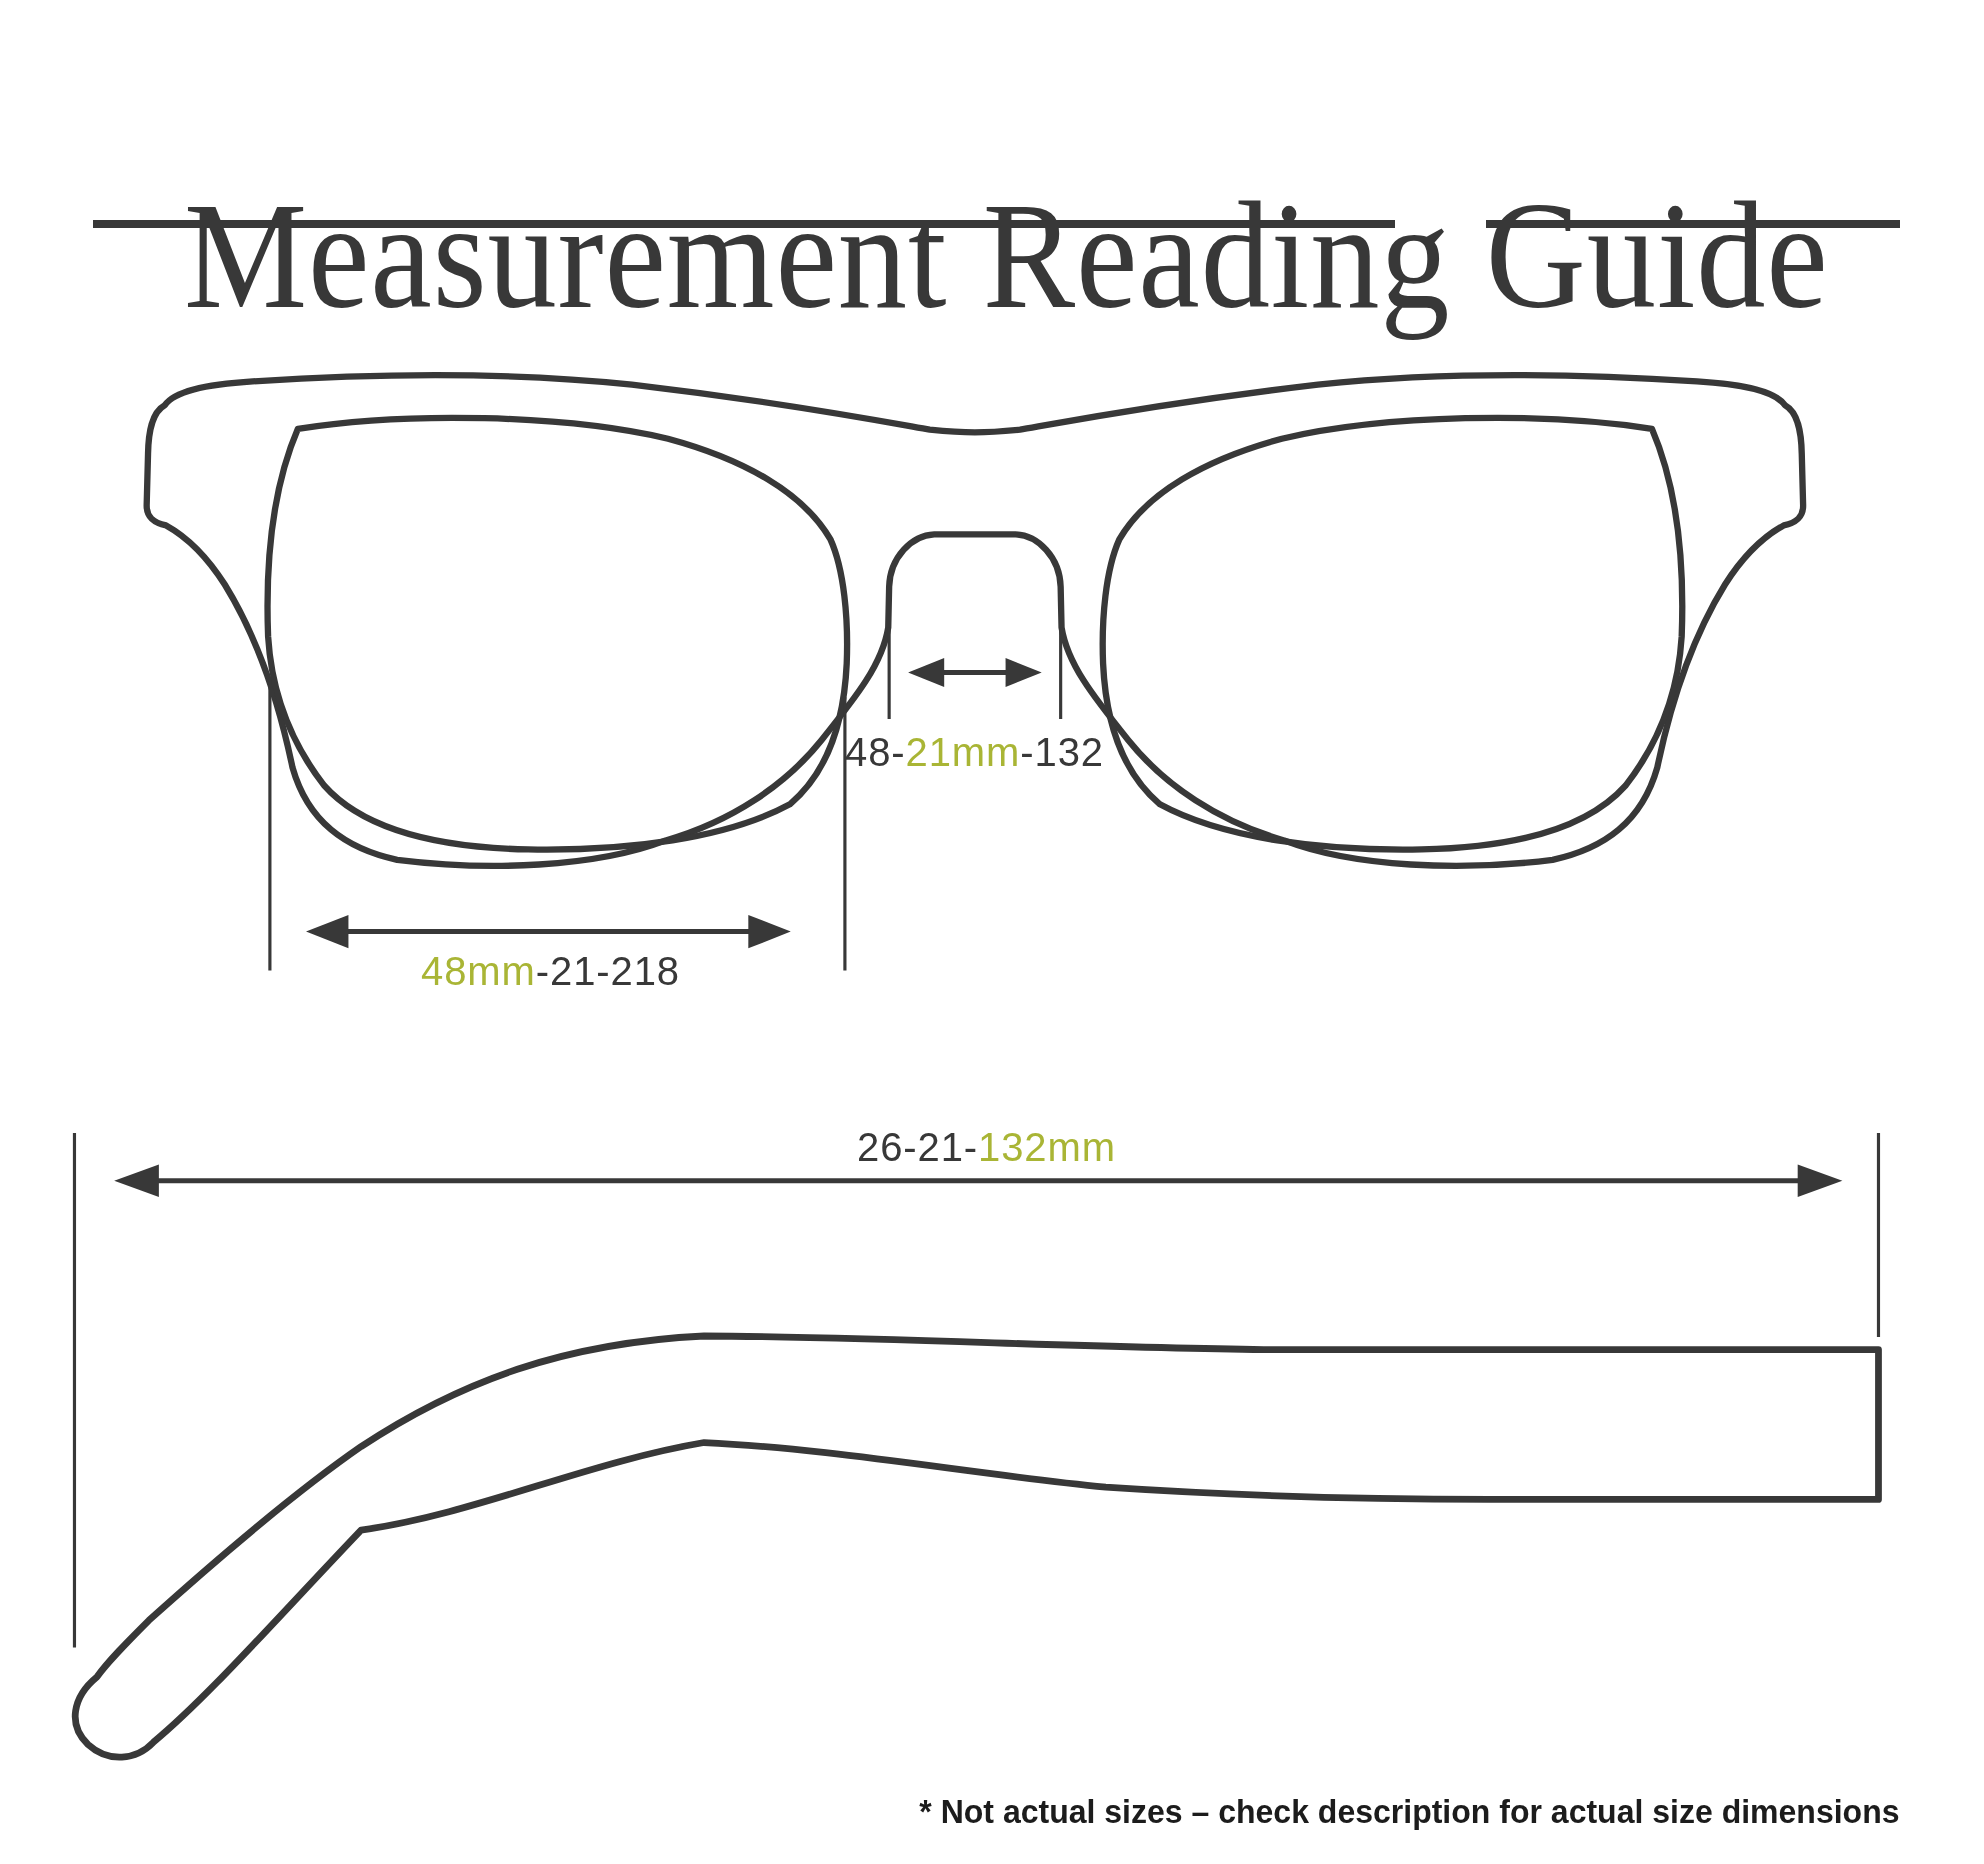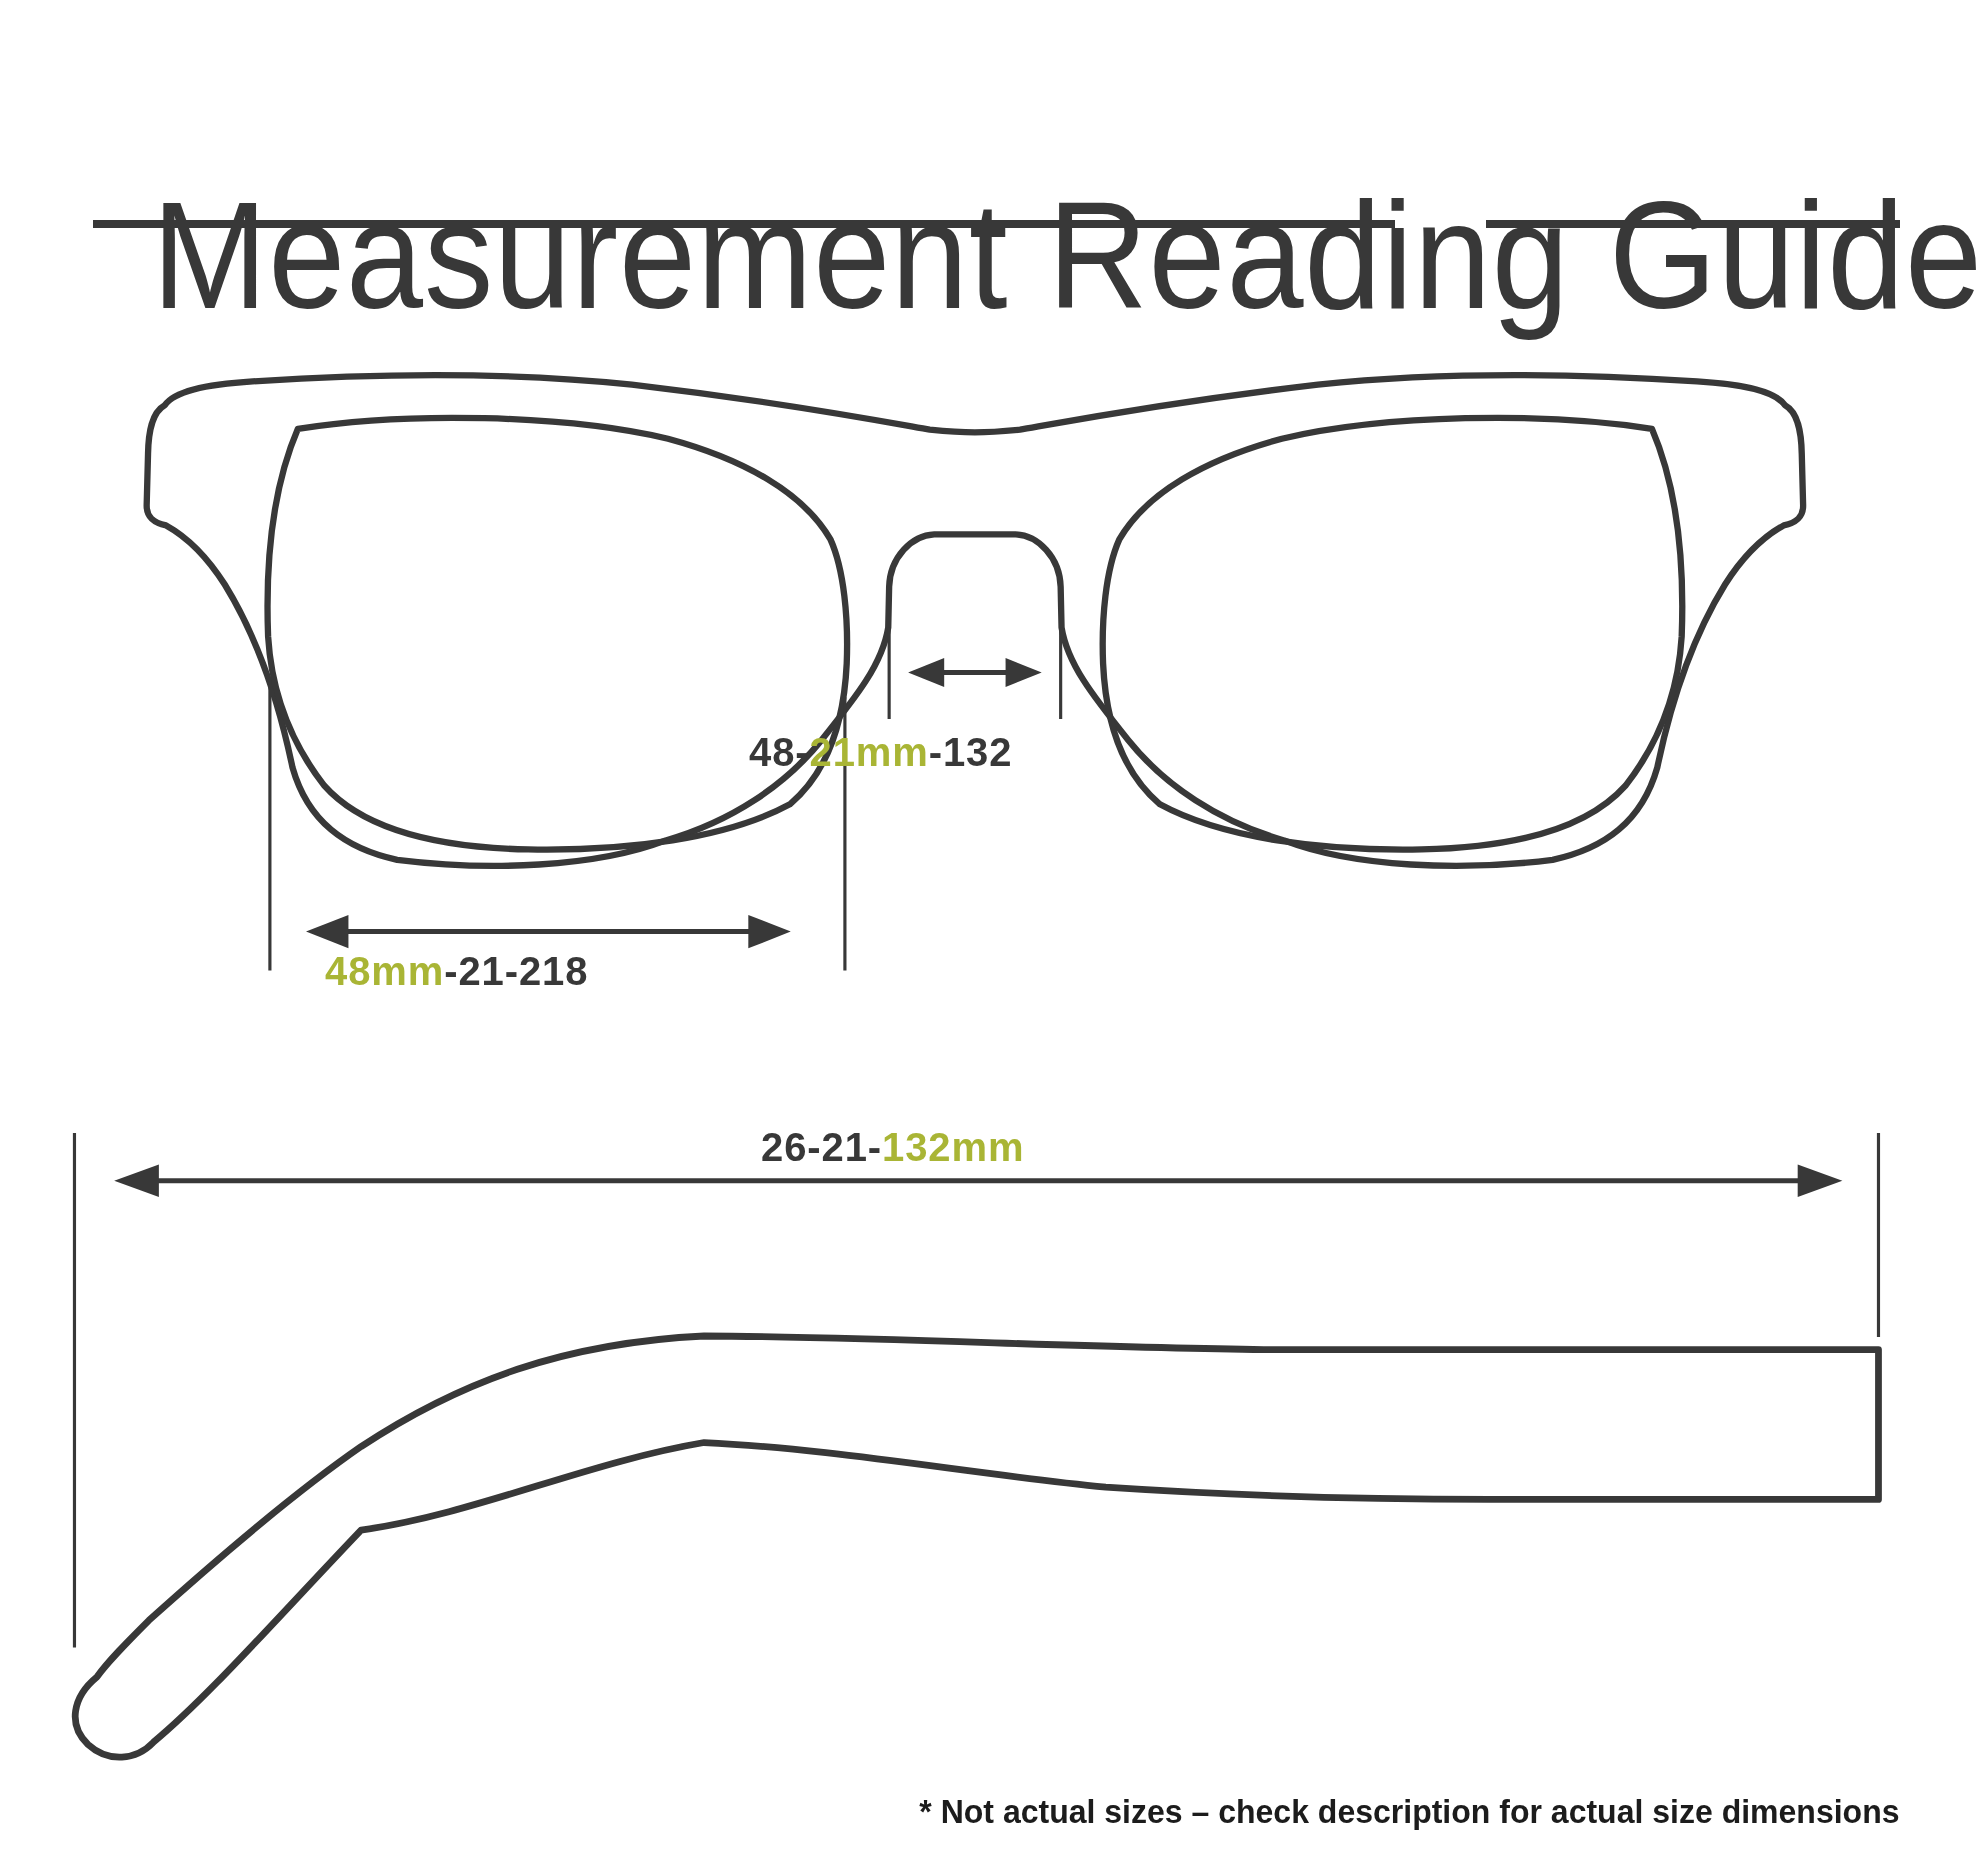--- a/index.html
+++ b/index.html
@@ -13,36 +13,37 @@
     font-family:"Liberation Sans", sans-serif;color:var(--ink);
   }
   .abs{position:absolute;}
   
   .title{
     left:83px;top:79px;width:1846px;
     font-size:149px;line-height:1;font-weight:400;
     text-align:center;white-space:nowrap;
     letter-spacing:0.9px;
     color:var(--ink);
+    font-family:Liberation Serif, serif;
   }
   .title .stretch{display:inline-block;transform:scaleX(.93) scaleY(1.02);transform-origin:center top;}
   .title-underline{background:var(--ink);height:7.7px;top:220px;}
   .tu1{left:93px;width:1302px;}
   .tu2{left:1486px;width:414px;}
   
   svg.diagram{position:absolute;left:0;top:0;width:1985px;height:1865px;}
   .outline{fill:none;stroke:var(--ink);stroke-width:14;stroke-linecap:round;stroke-linejoin:round;}
   .outline.temple{stroke-width:15;}
   .mline{fill:none;stroke:var(--ink);stroke-width:7;stroke-linecap:butt;}
   .ashaft{fill:none;stroke:var(--ink);stroke-width:11;stroke-linecap:butt;}
   .ahead{fill:var(--ink);stroke:none;}
   
   .mlabel{
-    font-size:40px;line-height:1;font-weight:700;letter-spacing:0.9px;
-    white-space:nowrap;color:var(--ink);
+    font-size:40px;line-height:1;font-weight:400;letter-spacing:0.9px;
+    text-align:center;white-space:nowrap;color:var(--ink);
   }
   .mlabel .hl{color:var(--accent);}
   .lbl-bridge{left:749px;top:732px;width:451px;}
   .lbl-lens{left:325px;top:951px;width:451px;}
   .lbl-temple{left:761px;top:1127px;width:451px;}
   
   .footnote{
     right:86px;top:1794px;
     font-size:33px;line-height:1.1;font-weight:700;letter-spacing:0px;
     color:#1c1c1c;white-space:nowrap;

